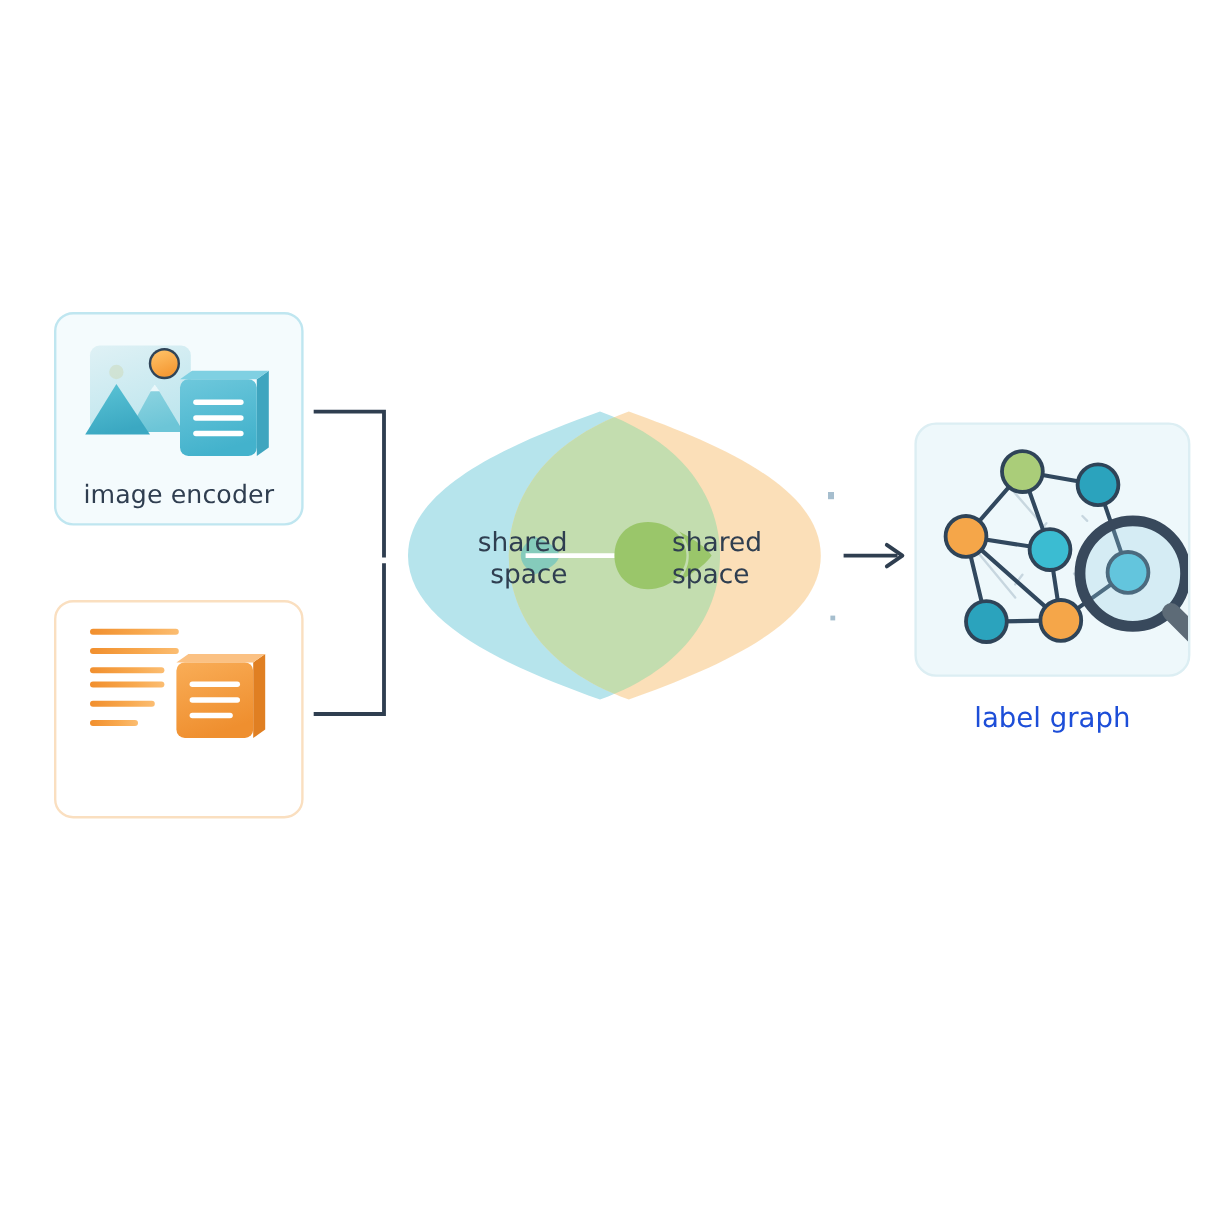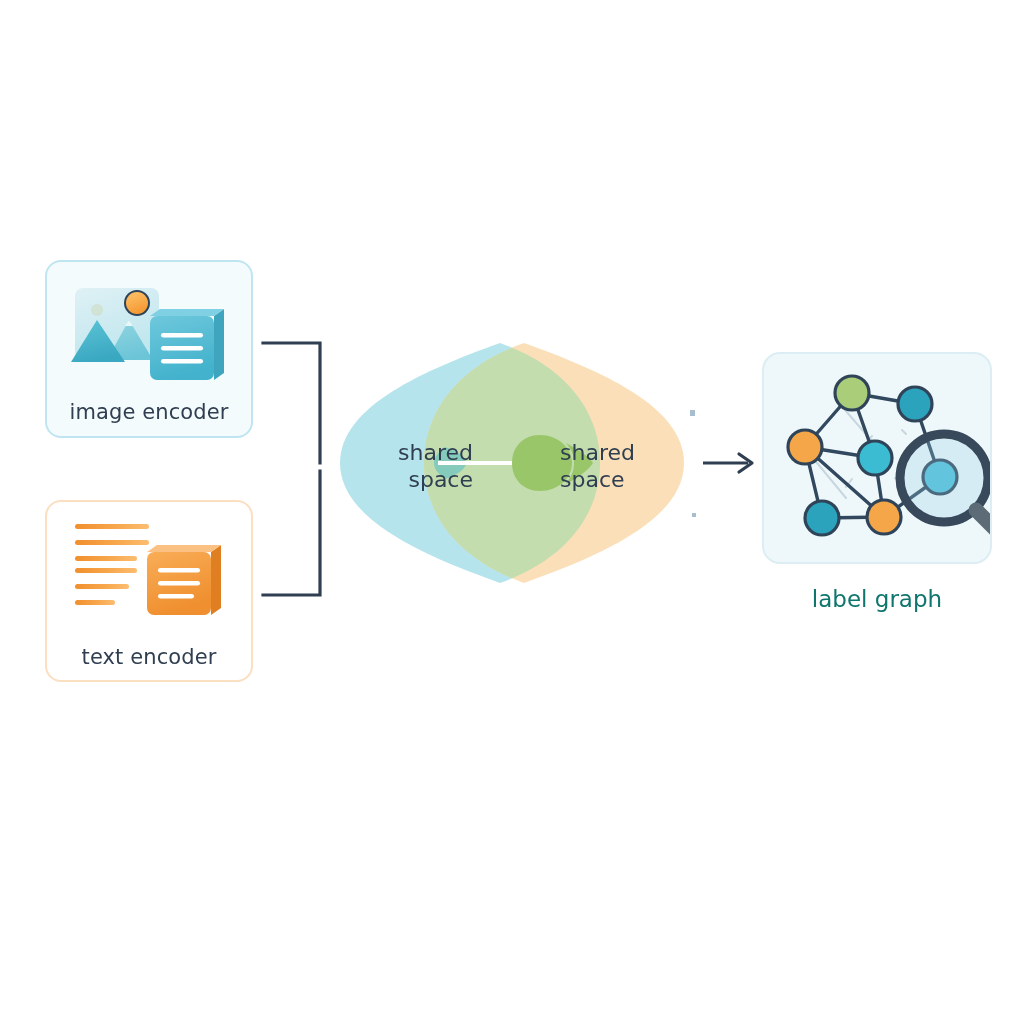--- a/index.html
+++ b/index.html
@@ -67,21 +67,21 @@
     left: 762px; top: 352px; width: 230px; height: 212px;
     background: #eef8fb;
     border: 2px solid #dceef3;
     border-radius: 18px;
     box-sizing: border-box;
   }
   #graph-label {
     position: absolute;
     left: 762px; top: 586px; width: 230px;
     text-align: center;
-    color: #0f766e;
+    color: #1d4ed8;
     font-size: 23px;
   }
 
   svg { display: block; }
   .svg-layer { position: absolute; left: 0; top: 0; }
 </style>
 </head>
 <body>
 
 <div id="canvas">
@@ -152,21 +152,20 @@
       <rect x="6" y="68" width="54" height="5" rx="2.5" fill="url(#txtLineG)"></rect>
       <rect x="6" y="84" width="40" height="5" rx="2.5" fill="url(#txtLineG)"></rect>
 
       <path d="M142 36 L152 29 L152 92 L142 99 Z" fill="#e07f22"></path>
       <path d="M78 36 L88 29 L152 29 L142 36 Z" fill="#fbc183"></path>
       <rect x="78" y="36" width="64" height="63" rx="7" fill="url(#txtCardG)"></rect>
       <rect x="89" y="52" width="42" height="4.6" rx="2.3" fill="#ffffff"></rect>
       <rect x="89" y="65" width="42" height="4.6" rx="2.3" fill="#ffffff"></rect>
       <rect x="89" y="78" width="36" height="4.6" rx="2.3" fill="#ffffff"></rect>
     </svg>
-    <div class="card-label">text encoder</div>
   </div>
 
   <svg class="svg-layer" width="1024" height="1024" viewBox="0 0 1024 1024" style="pointer-events:none;">
     <g fill="none" stroke="#2f3e50" stroke-width="3.2" stroke-linecap="square">
       <path d="M263 343 L320 343 L320 463"></path>
       <path d="M320 471 L320 595 L263 595"></path>
     </g>
     <g>
       <line x1="703" y1="463" x2="748" y2="463" stroke="#2f3e50" stroke-width="3.2"></line>
       <path d="M739 454 L752 463 L739 472" fill="none" stroke="#2f3e50" stroke-width="3.2" stroke-linecap="round" stroke-linejoin="round"></path>

